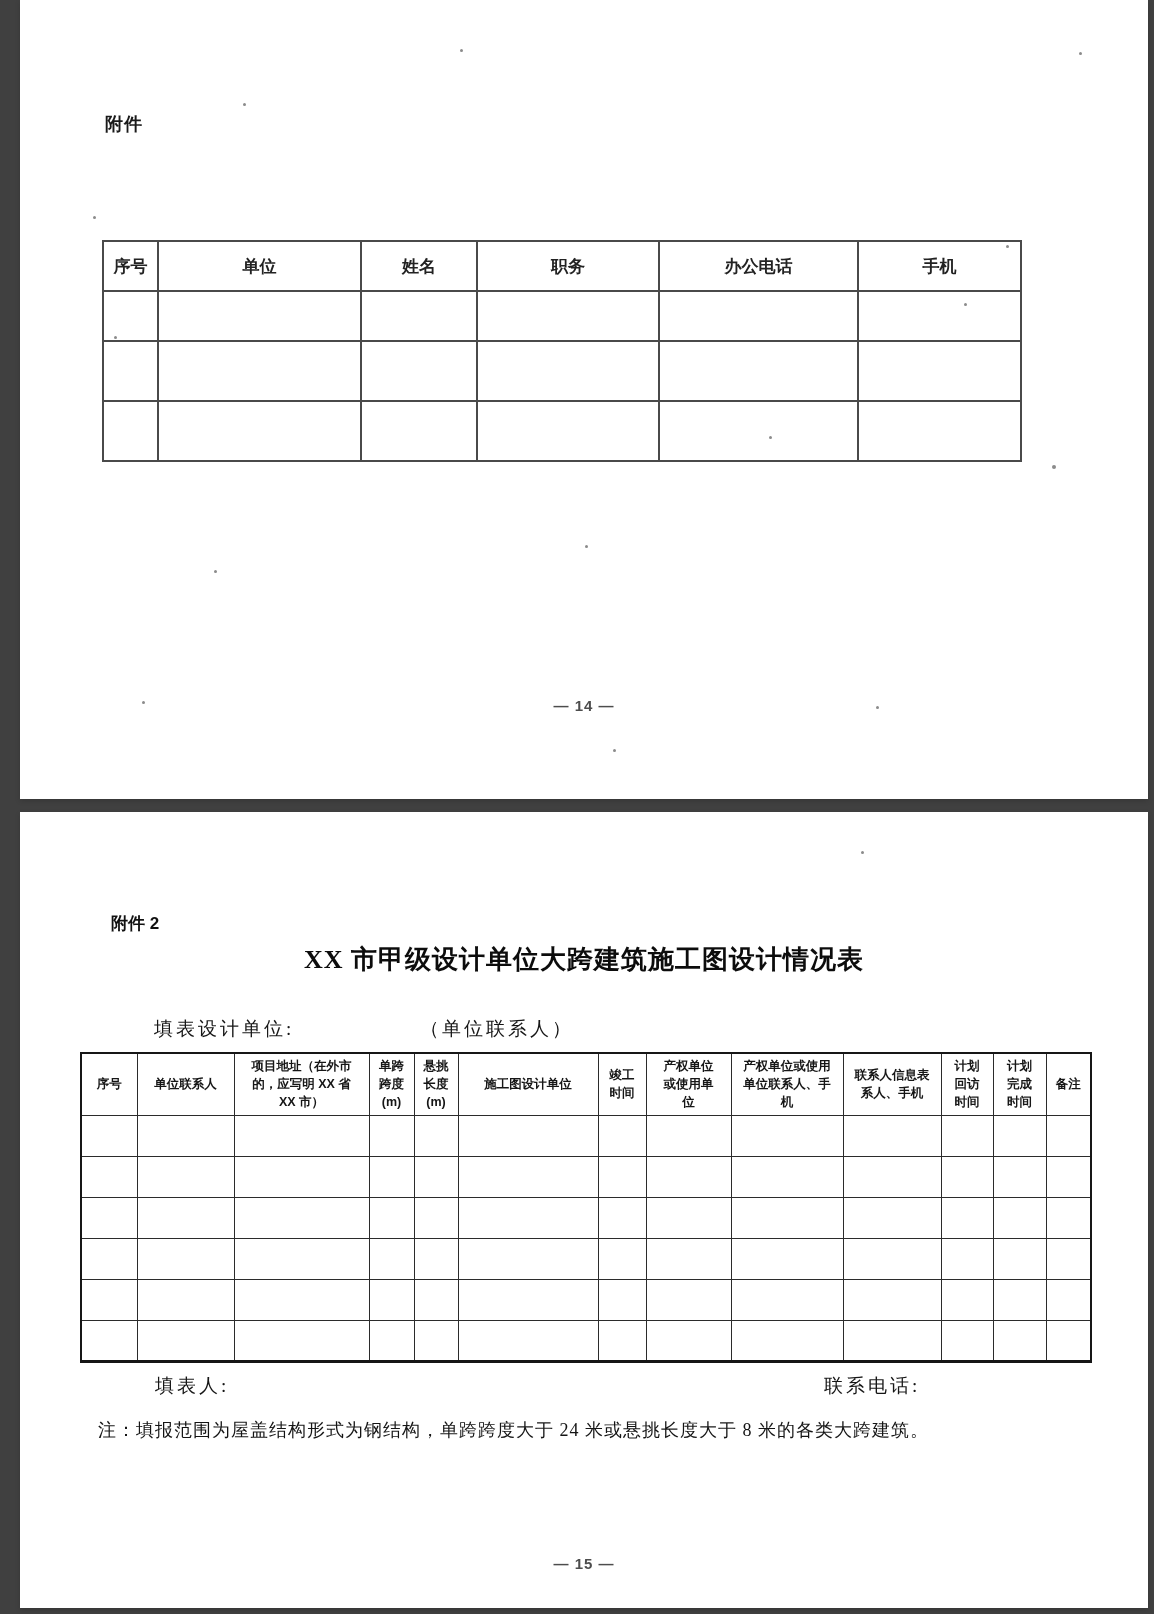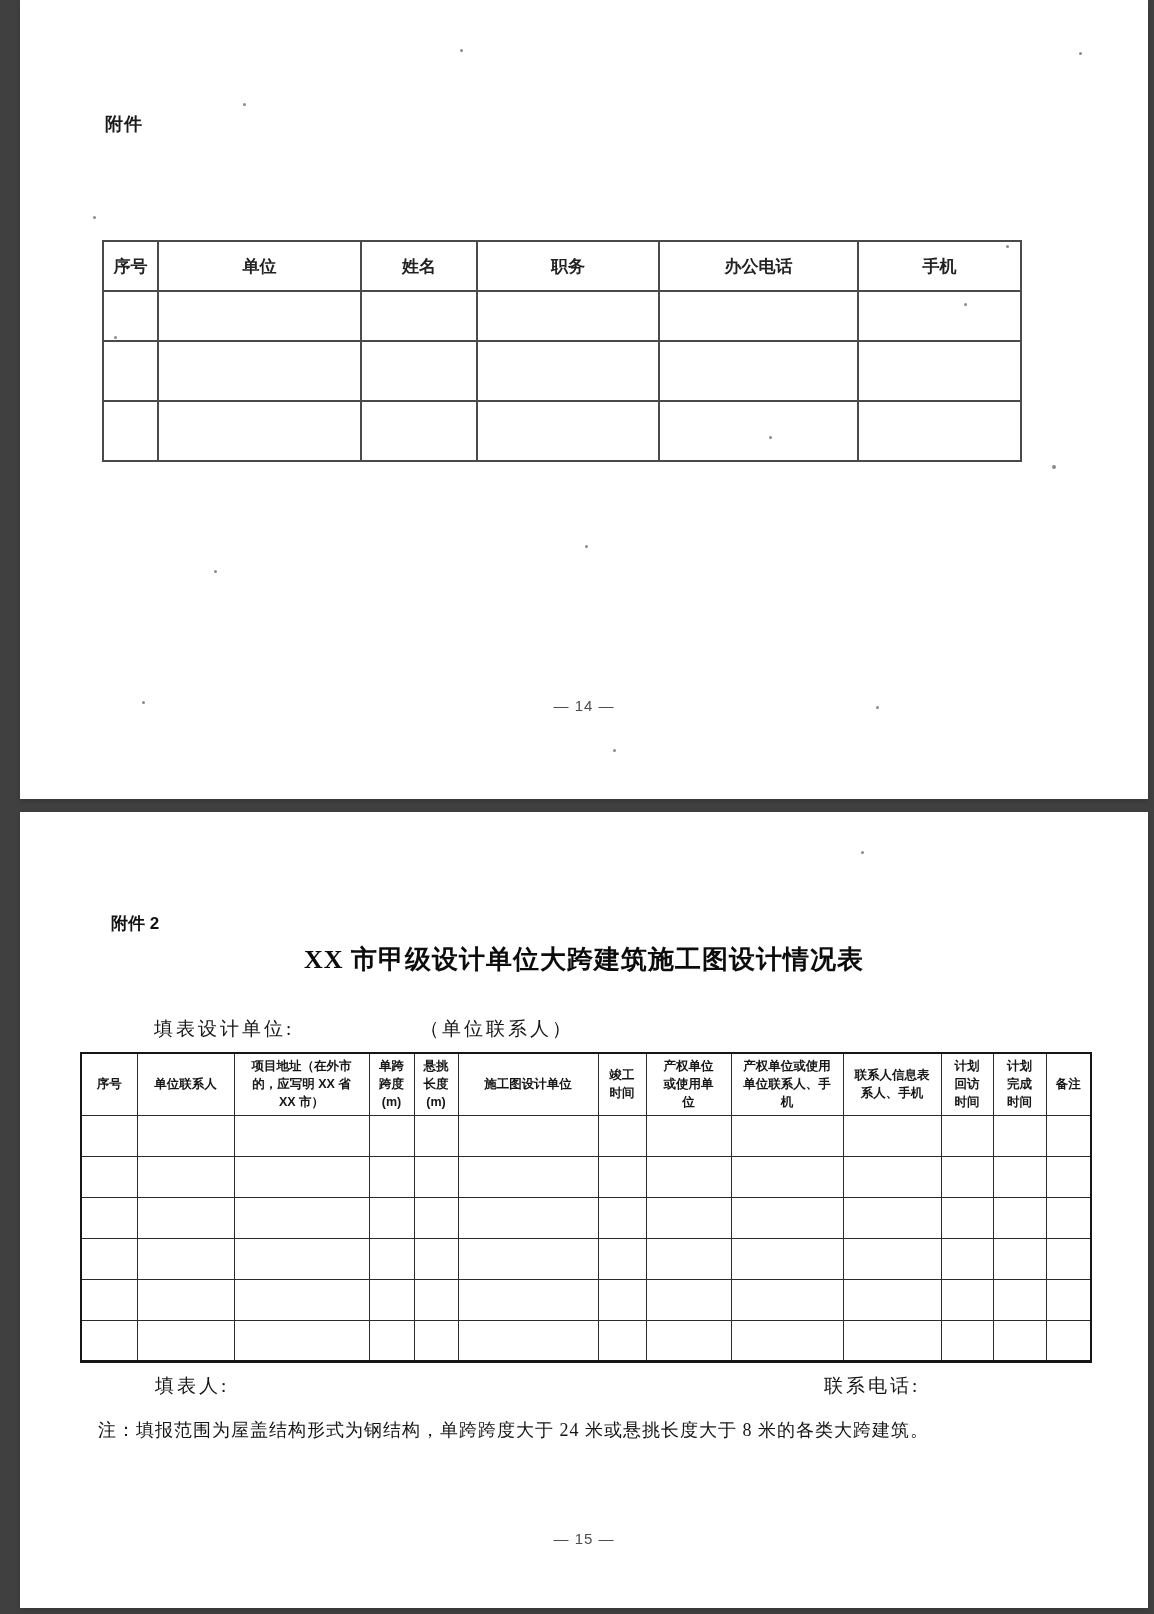--- a/index.html
+++ b/index.html
@@ -32,23 +32,24 @@
   .t1 th,.t1 td{border:2px solid #4a4a4a;padding:0;}
   .t1 thead tr{height:50px;}
   .t1 th{font-size:17px;font-weight:bold;color:#222;text-align:center;}
   .t1 tbody tr:nth-child(1){height:50px;}
   .t1 tbody tr:nth-child(2){height:60px;}
   .t1 tbody tr:nth-child(3){height:60px;}
 
   .page-number{
     left:0;right:0;text-align:center;color:#4d4d4d;font-size:15px;
     letter-spacing:1px;
+    font-weight:bold;
   }
   .pn-1{top:697px;}
-  .pn-2{top:718px;}
+  .pn-2{top:743px;}
 
   
   .attach-label-2{
     left:85px;top:100px;font-size:17px;font-weight:bold;color:#111;margin-left:6px;
   }
   .title-2{
     left:0;right:0;top:130px;text-align:center;
     font-family:"Liberation Serif","DejaVu Serif",serif;
     font-size:26px;font-weight:bold;color:#0c0c0c;letter-spacing:1px;
   }

